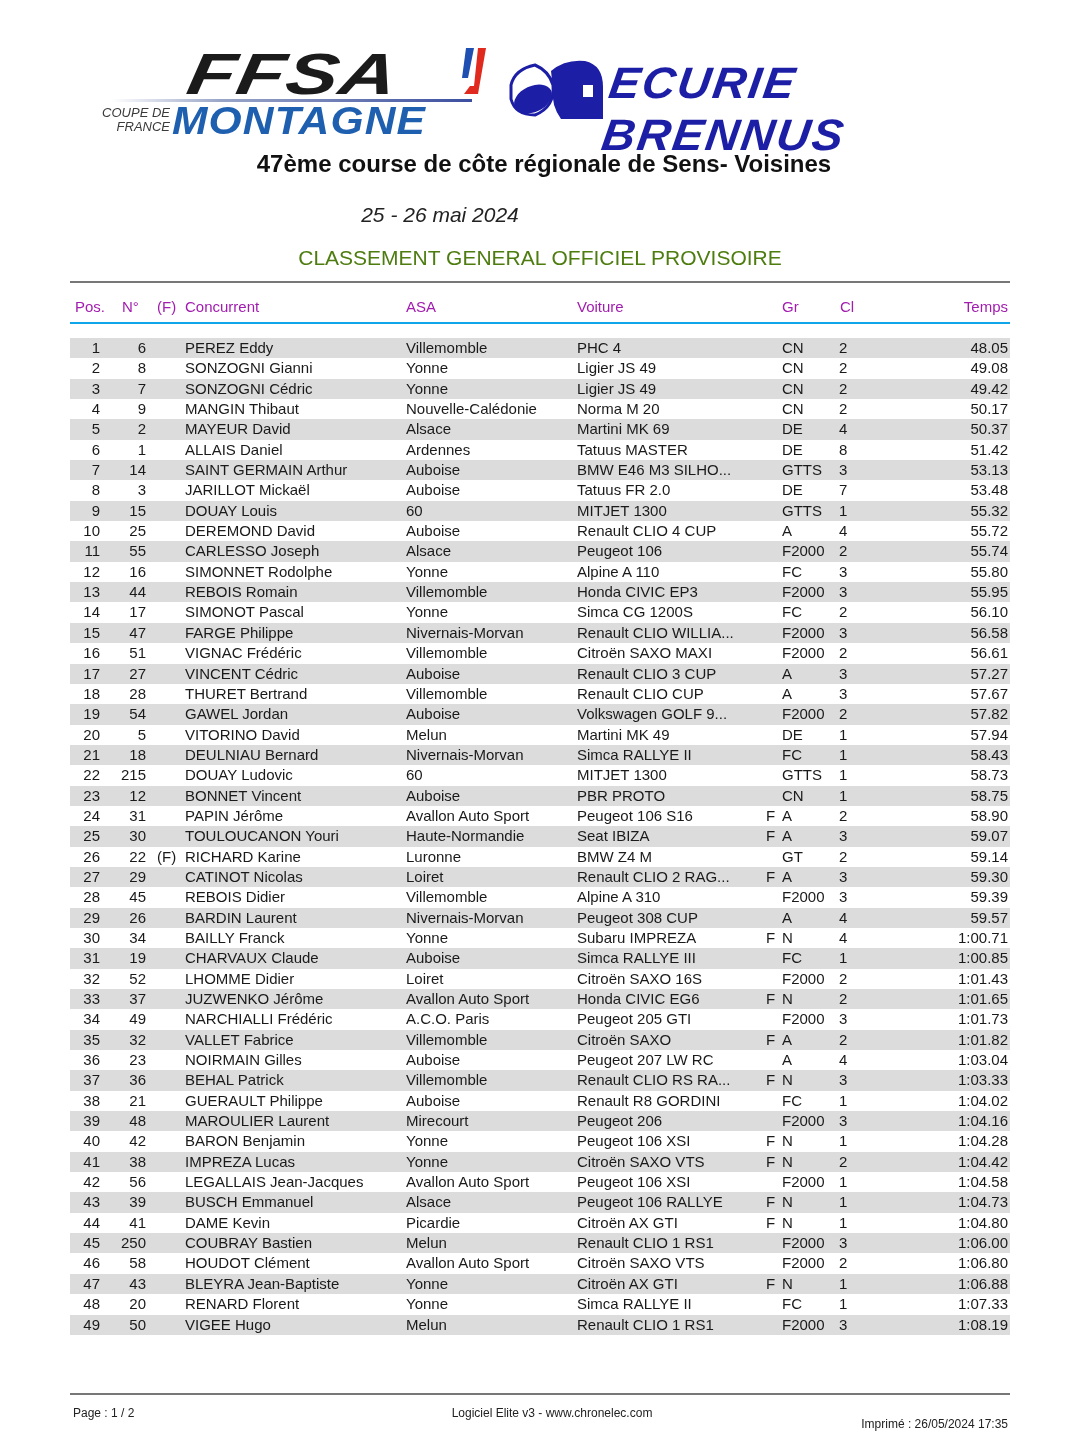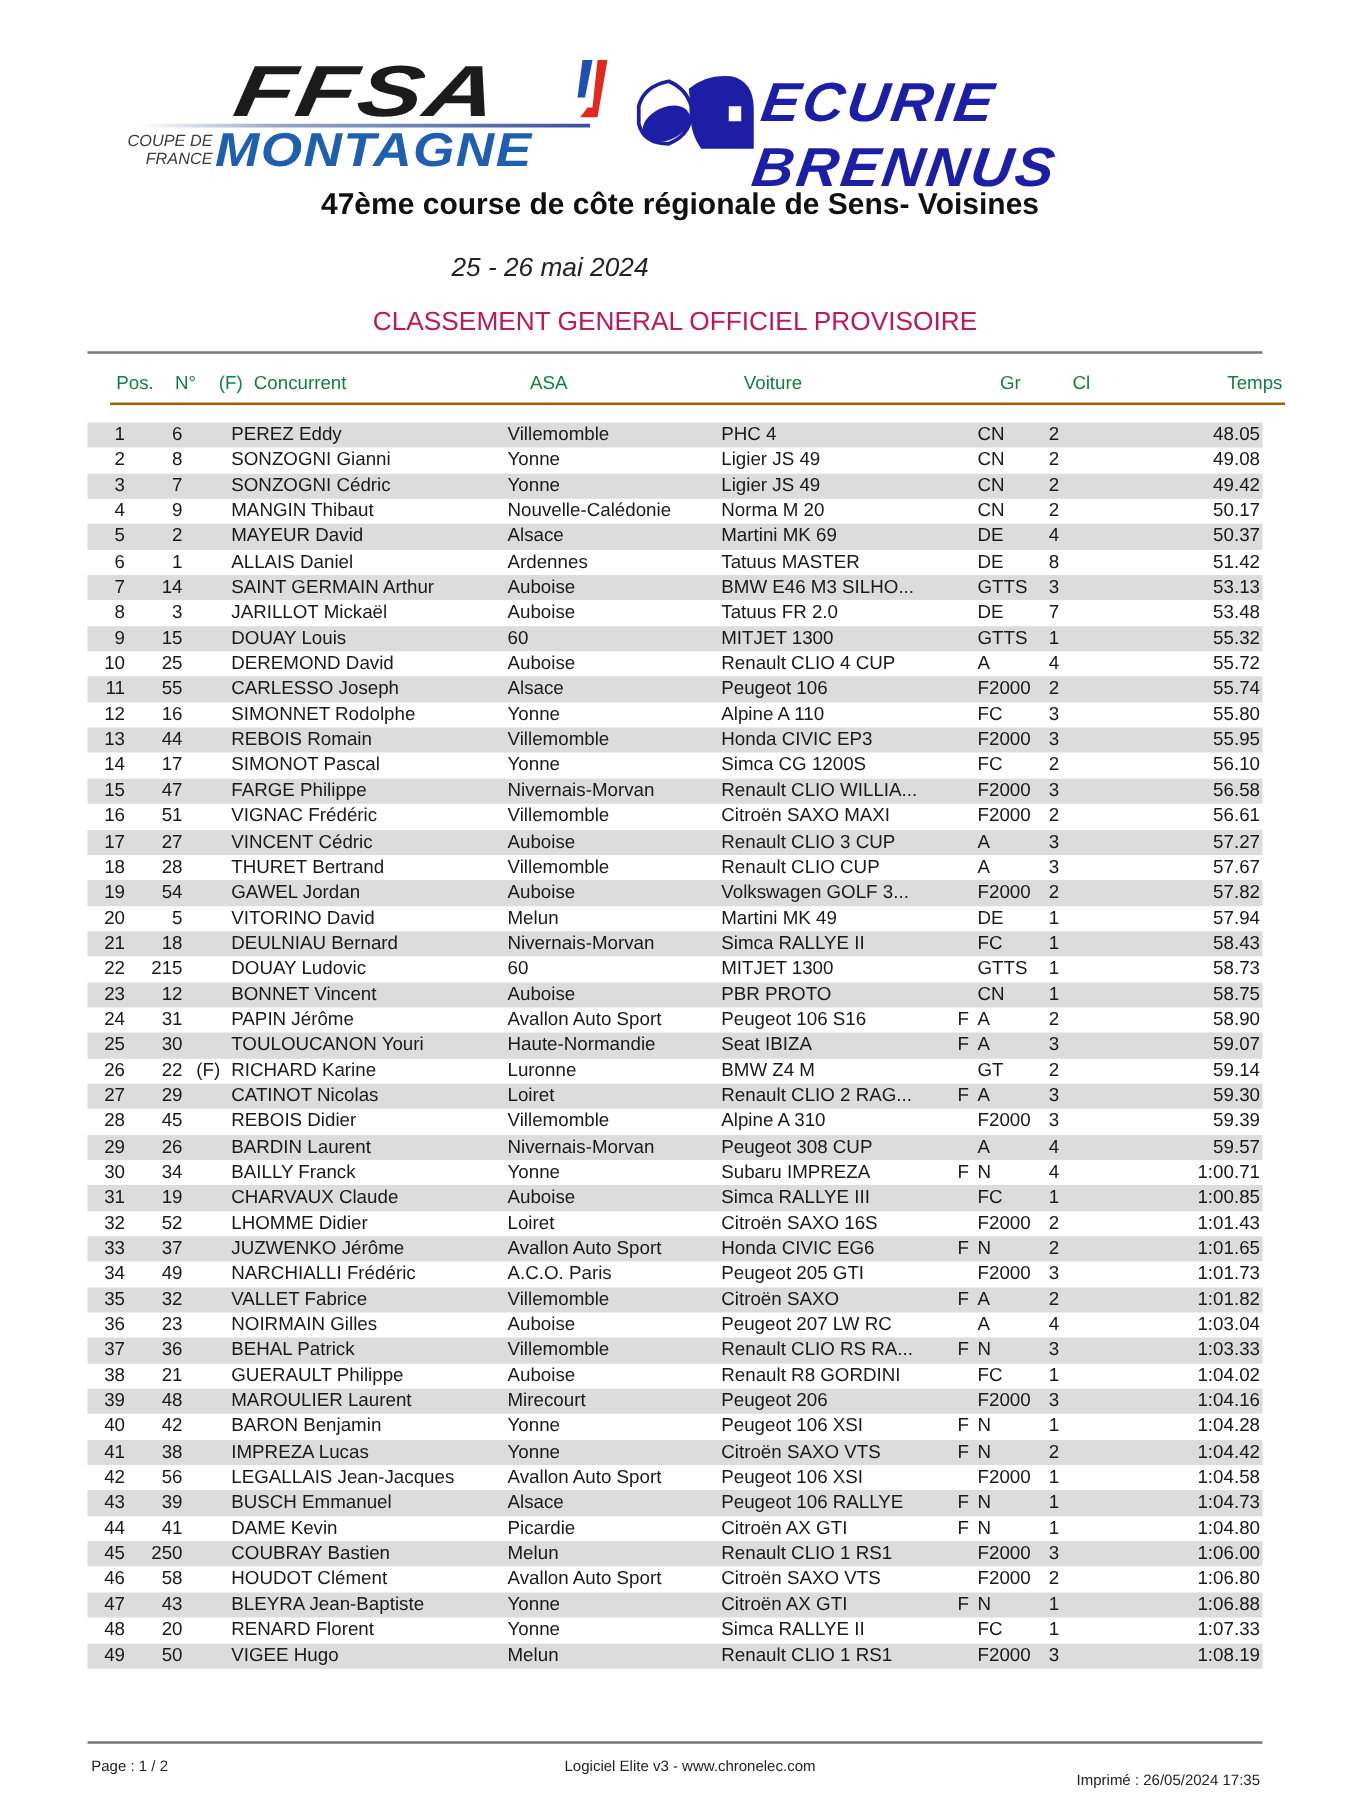--- a/index.html
+++ b/index.html
@@ -31,25 +31,25 @@
     position: absolute; left: 108px; top: 2px; font-size: 44px; font-weight: bold; font-style: italic;
     color: #1c1ea6; letter-spacing: 2px; transform: skewX(-8deg) scaleX(1.05); transform-origin: left top;
     line-height: 52px;
   }
   
   .title { position: absolute; left: 4px; width: 1080px; top: 150px; text-align: center;
     font-size: 24px; font-weight: bold; color: #111; }
   .dates { position: absolute; left: 0; width: 880px; top: 203px; text-align: center;
     font-size: 21px; font-style: italic; color: #222; }
   .subtitle { position: absolute; left: 0; width: 1080px; top: 246px; text-align: center;
-    font-size: 21px; color: #be185d; }
+    font-size: 21px; color: #4d7c0f; }
   .rule-top { position: absolute; left: 70px; width: 940px; top: 281px; height: 2px; background: #777; }
   
   .thead { position: absolute; left: 70px; width: 940px; top: 298px; height: 24px;
-    font-size: 15px; color: #15803d; border-bottom: 2px solid #a16207; margin-left: 18px; }
+    font-size: 15px; color: #a21caf; border-bottom: 2px solid #0ea5e9; }
   .thead span, .row span { position: absolute; top: 0; white-space: nowrap; }
   .tbody { position: absolute; left: 70px; width: 940px; top: 338px; }
   .row { position: relative; height: 20.35px; line-height: 20px; font-size: 15px; color: #1a1a1a; }
   .row.alt { background: #dcdcdc; }
   .c-pos { left: 0; width: 30px; text-align: right; }
   .c-num { left: 44px; width: 32px; text-align: right; }
   .c-f { left: 87px; }
   .c-name { left: 115px; }
   .c-asa { left: 336px; }
   .c-car { left: 507px; }
@@ -328,21 +328,21 @@
       <span class="c-gr">A</span>
       <span class="c-cl">3</span>
       <span class="c-time">57.67</span>
     </div>
     <div class="row alt">
       <span class="c-pos">19</span>
       <span class="c-num">54</span>
       <span class="c-f"></span>
       <span class="c-name">GAWEL Jordan</span>
       <span class="c-asa">Auboise</span>
-      <span class="c-car">Volkswagen  GOLF  3...</span>
+      <span class="c-car">Volkswagen  GOLF  9...</span>
       <span class="c-ff"></span>
       <span class="c-gr">F2000</span>
       <span class="c-cl">2</span>
       <span class="c-time">57.82</span>
     </div>
     <div class="row">
       <span class="c-pos">20</span>
       <span class="c-num">5</span>
       <span class="c-f"></span>
       <span class="c-name">VITORINO David</span>

